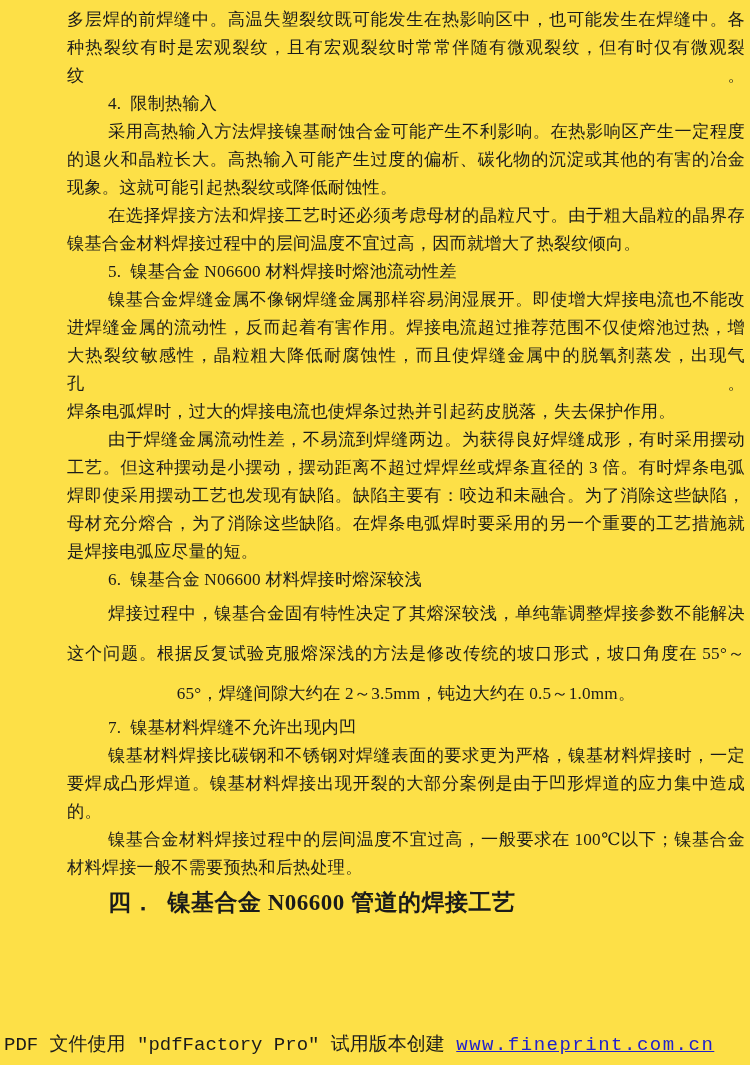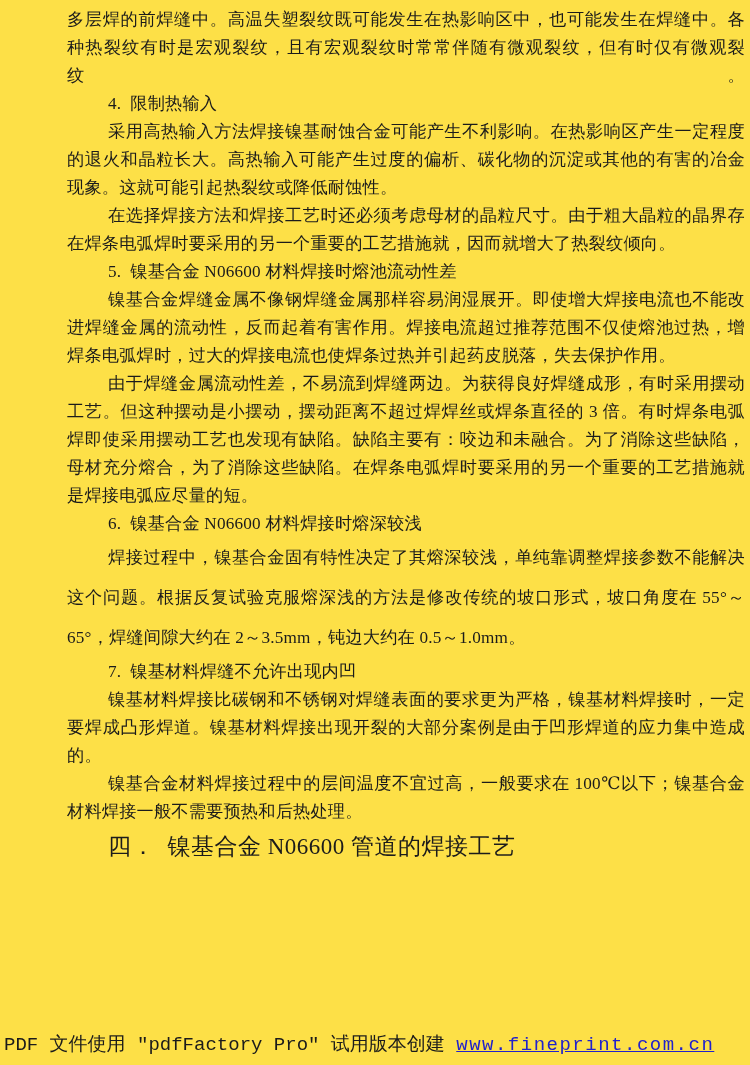--- a/index.html
+++ b/index.html
@@ -37,24 +37,25 @@
   }
   .j {
     text-align: justify;
     text-align-last: justify;
     text-justify: inter-ideograph;
   }
   .ind { text-indent: 41px; }
   .tall {
     line-height: 40px;
     min-height: 40px;
+    text-align: center;
   }
   .sec-heading {
     white-space: pre-wrap;
-    font-weight: normal;
+    font-weight: bold;
     font-size: 23px;
     line-height: 34px;
     min-height: 34px;
     text-indent: 41px;
     margin-top: 4px;
     margin-bottom: 4px;
     letter-spacing: 0.5px;
   }
   .sub-item {
     white-space: pre-wrap;
@@ -85,24 +86,25 @@
 
 <div class="page">
   <div class="body-text">
     <div class="ln j">多层焊的前焊缝中。高温失塑裂纹既可能发生在热影响区中，也可能发生在焊缝中。各</div>
     <div class="ln j">种热裂纹有时是宏观裂纹，且有宏观裂纹时常常伴随有微观裂纹，但有时仅有微观裂纹。</div>
     <div class="ln ind">4.  限制热输入</div>
     <div class="ln ind j">采用高热输入方法焊接镍基耐蚀合金可能产生不利影响。在热影响区产生一定程度</div>
     <div class="ln j">的退火和晶粒长大。高热输入可能产生过度的偏析、碳化物的沉淀或其他的有害的冶金</div>
     <div class="ln">现象。这就可能引起热裂纹或降低耐蚀性。</div>
     <div class="ln ind j">在选择焊接方法和焊接工艺时还必须考虑母材的晶粒尺寸。由于粗大晶粒的晶界存</div>
-    <div class="ln">在焊条电弧焊时要采用的另一个重要的工艺措施就，因而就增大了热裂纹倾向。</div>
+    <div class="ln">镍基合金材料焊接过程中的层间温度不宜过高，因而就增大了热裂纹倾向。</div>
     <div class="ln ind">5.  镍基合金 N06600 材料焊接时熔池流动性差</div>
     <div class="ln ind j">镍基合金焊缝金属不像钢焊缝金属那样容易润湿展开。即使增大焊接电流也不能改</div>
     <div class="ln j">进焊缝金属的流动性，反而起着有害作用。焊接电流超过推荐范围不仅使熔池过热，增</div>
+    <div class="ln j">大热裂纹敏感性，晶粒粗大降低耐腐蚀性，而且使焊缝金属中的脱氧剂蒸发，出现气孔。</div>
     <div class="ln">焊条电弧焊时，过大的焊接电流也使焊条过热并引起药皮脱落，失去保护作用。</div>
     <div class="ln ind j">由于焊缝金属流动性差，不易流到焊缝两边。为获得良好焊缝成形，有时采用摆动</div>
     <div class="ln j">工艺。但这种摆动是小摆动，摆动距离不超过焊焊丝或焊条直径的 3 倍。有时焊条电弧</div>
     <div class="ln j">焊即使采用摆动工艺也发现有缺陷。缺陷主要有：咬边和未融合。为了消除这些缺陷，</div>
     <div class="ln j">母材充分熔合，为了消除这些缺陷。在焊条电弧焊时要采用的另一个重要的工艺措施就</div>
     <div class="ln">是焊接电弧应尽量的短。</div>
     <div class="ln ind">6.  镍基合金 N06600 材料焊接时熔深较浅</div>
     <div class="ln ind j tall">焊接过程中，镍基合金固有特性决定了其熔深较浅，单纯靠调整焊接参数不能解决</div>
     <div class="ln j tall">这个问题。根据反复试验克服熔深浅的方法是修改传统的坡口形式，坡口角度在 55°～</div>
     <div class="ln tall">65°，焊缝间隙大约在 2～3.5mm，钝边大约在 0.5～1.0mm。</div>

